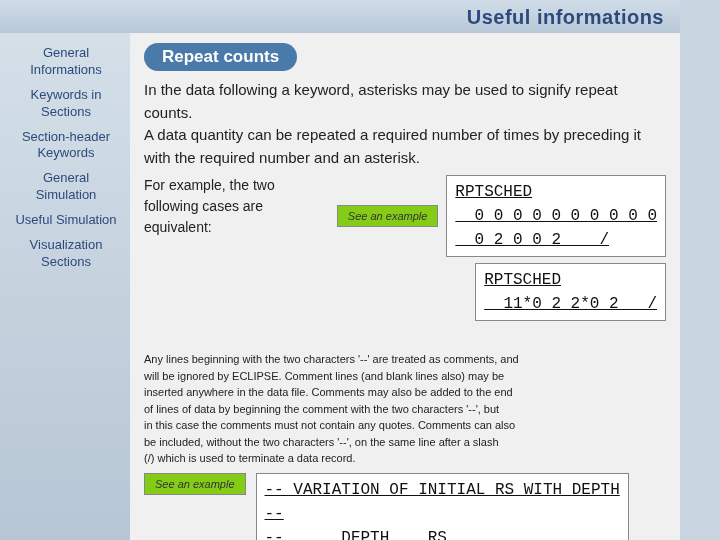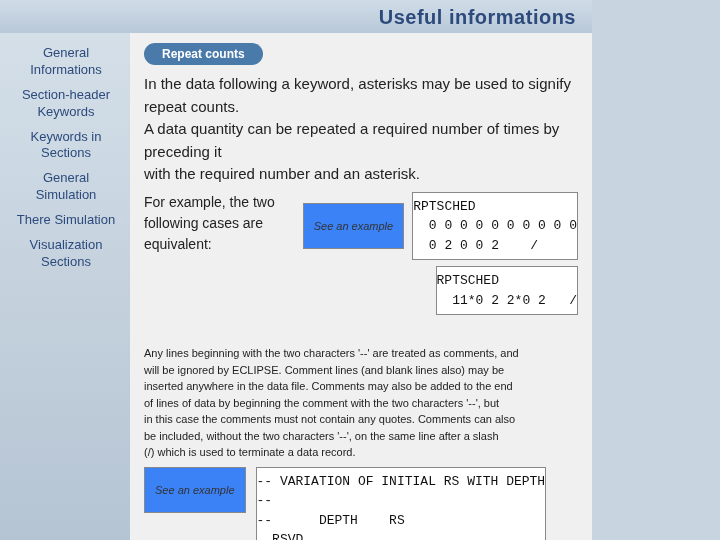--- a/index.html
+++ b/index.html
@@ -7,21 +7,21 @@
       width: 720px;
       height: 540px;
       font-family: Arial, Helvetica, sans-serif;
       font-size: 12px;
       background: #c8d4e0;
       overflow: hidden;
     }
 
     
     .outer {
-      width: 592px;
+      width: 680px;
       height: 540px;
       display: flex;
       flex-direction: column;
     }
 
     
     .title-bar {
       background: linear-gradient(to bottom, #d0dce8, #b8c8d8);
       text-align: right;
       padding: 6px 16px 4px 16px;
@@ -106,21 +106,21 @@
       overflow: hidden;
       display: flex;
       flex-direction: column;
     }
 
     
     .section-pill {
       display: inline-block;
       background: #4a7aaa;
       color: white;
-      font-size: 12px;
+      font-size: 17px;
       font-weight: bold;
       padding: 4px 18px;
       border-radius: 16px;
       margin-bottom: 8px;
     }
 
     .section-content {
       font-size: 15px;
       color: #222;
       line-height: 1.5;
@@ -130,41 +130,42 @@
     
     .code-row {
       display: flex;
       align-items: flex-start;
       gap: 10px;
       margin-bottom: 4px;
     }
 
     .see-example-btn {
       display: inline-block;
-      background: #3b82f6;
+      background: #84cc16;
       border: 1.5px solid #888;
-      padding: 16px 10px;
+      padding: 4px 10px;
       font-size: 11px;
       cursor: pointer;
       white-space: nowrap;
       min-width: 90px;
       text-align: center;
       font-style: italic;
       color: #333;
     }
 
     .code-box {
       background: white;
       border: 1.5px solid #888;
       font-family: 'Courier New', Courier, monospace;
-      font-size: 13px;
-      padding: 4px 0;
+      font-size: 16px;
+      padding: 4px 8px;
       color: #111;
       white-space: pre;
       line-height: 1.5;
+      text-decoration: underline;
     }
 
     .for-example-text {
       font-size: 14px;
       color: #222;
       line-height: 1.5;
     }
 
     
     .comments-block {
@@ -190,33 +191,33 @@
   </div>
 
   <div class="main-area">
 
     <div class="sidebar">
       <div class="sidebar-item">
         <span style="white-space:pre-line;">General
 Informations</span>
       </div>
       <div class="sidebar-item">
+        <span>Keywords in
+Sections</span>
+      </div>
+      <div class="sidebar-item">
         <span>Section-header
 Keywords</span>
       </div>
       <div class="sidebar-item">
-        <span>Keywords in
-Sections</span>
-      </div>
-      <div class="sidebar-item">
         <span>General
 Simulation</span>
       </div>
       <div class="sidebar-item">
-        <span>There Simulation</span>
+        <span>Useful Simulation</span>
       </div>
       <div class="sidebar-item">
         <span>Visualization
 Sections</span>
       </div>
 
       <div class="ntnu-logo">
         <div class="ntnu-text">N T N U</div>
         <div class="ntnu-circle">
           <div class="ntnu-inner"></div>

